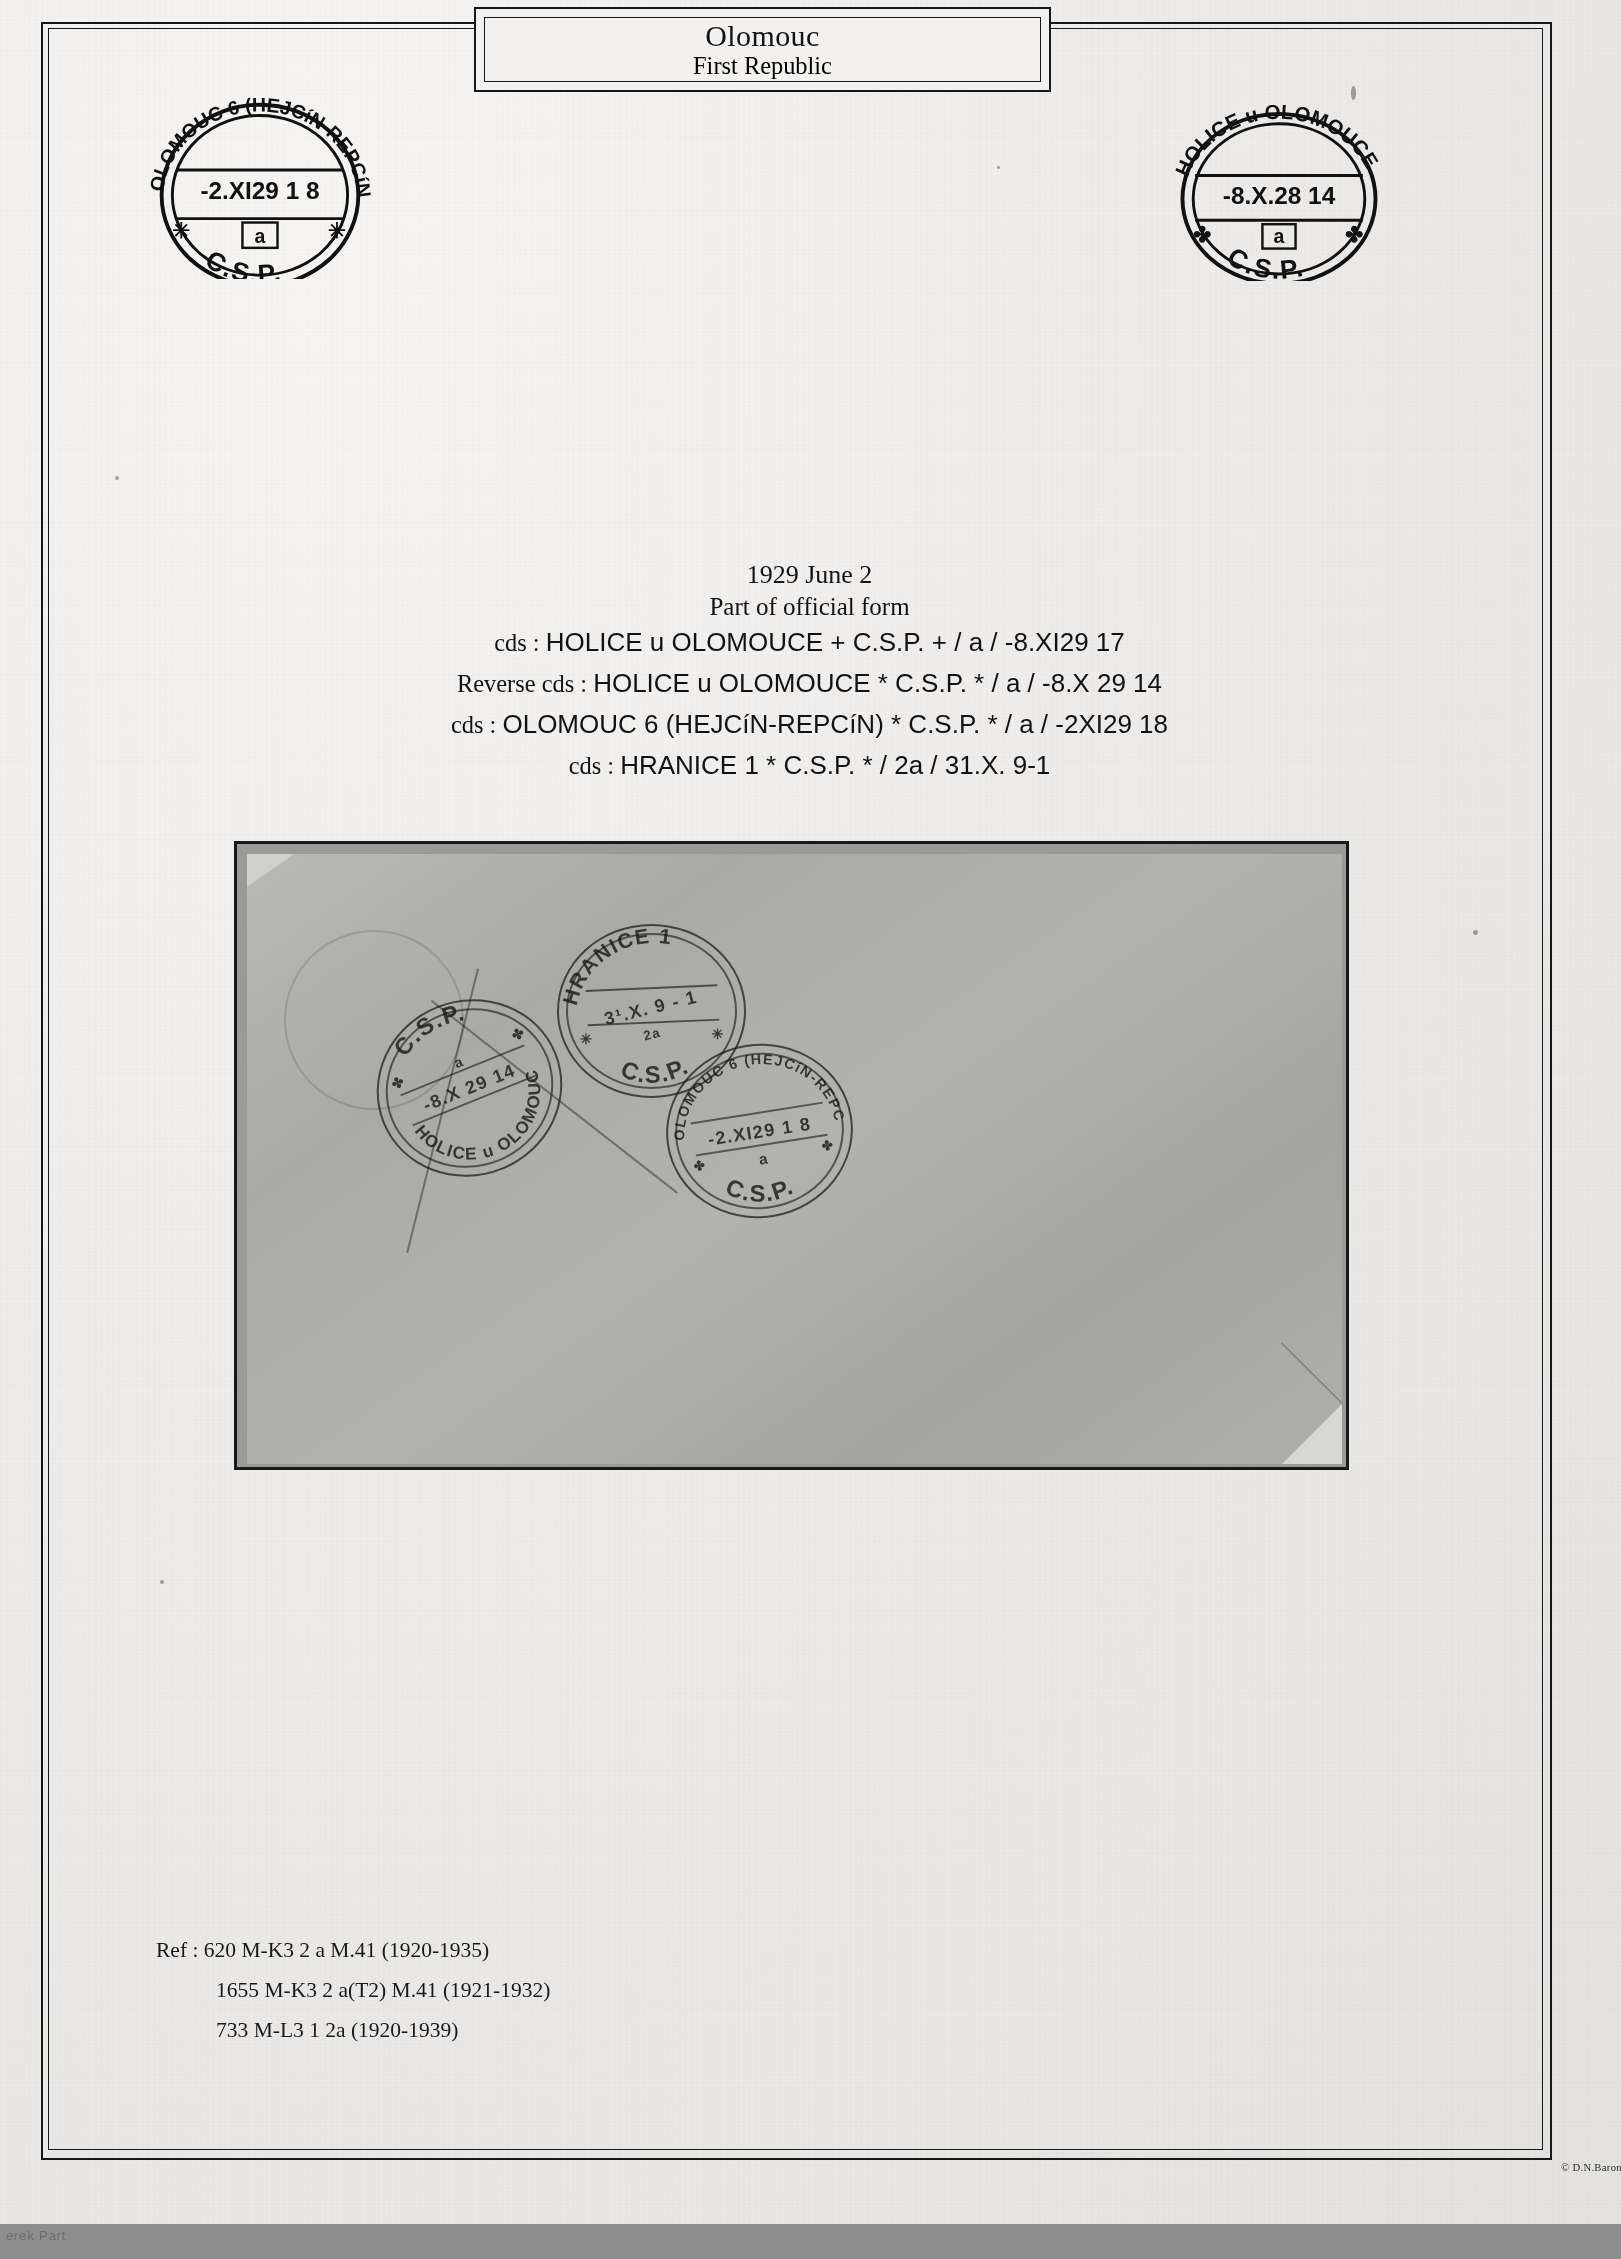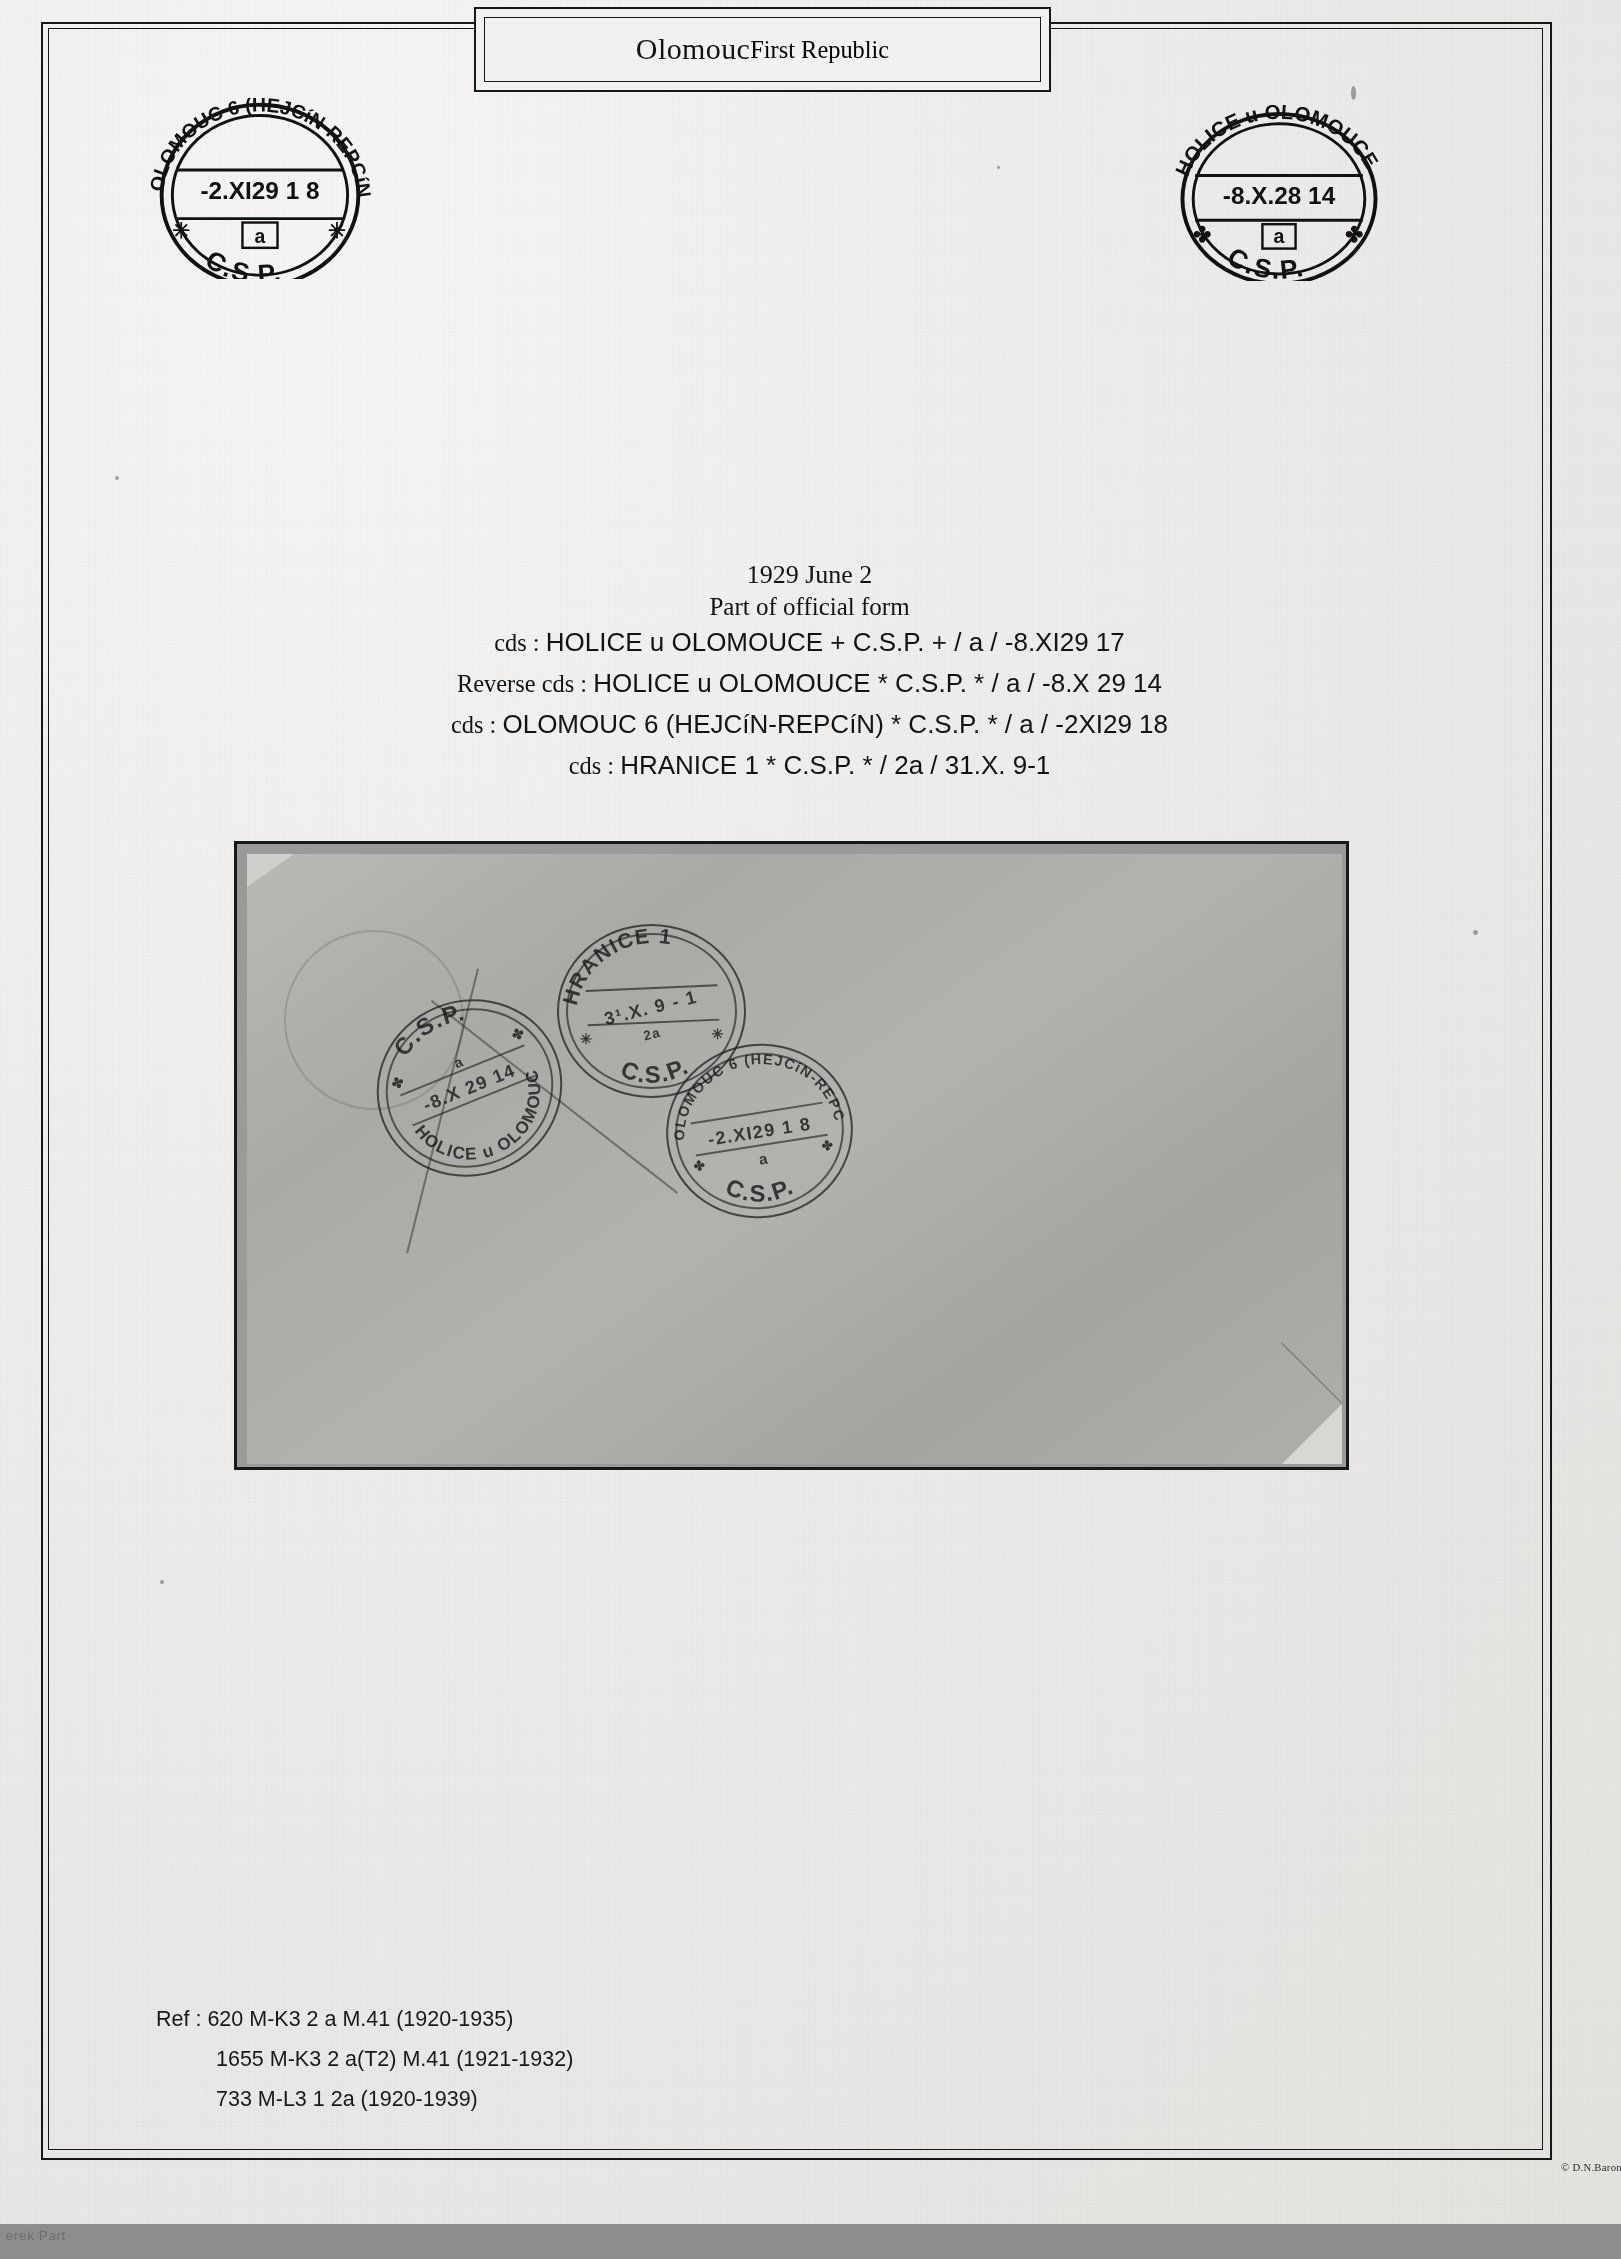--- a/index.html
+++ b/index.html
@@ -61,20 +61,21 @@
     background: #f2f1ef;
     border: 2.9px solid #15181a;
     box-sizing: border-box;
   }
   #title-box-inner {
     position: absolute;
     left: 7.8px; top: 7.8px; right: 7.8px; bottom: 7.8px;
     border: 1px solid #15181a;
     box-sizing: border-box;
     display: flex;
+    flex-direction: column;
     align-items: center;
     justify-content: center;
   }
   #title-main {
     font-size: 30px;
     line-height: 32px;
     letter-spacing: 0.4px;
     color: #121314;
   }
   #title-sub {
@@ -202,22 +203,22 @@
   }
   .pencil-cross {
     position: absolute;
     background: rgba(30,30,30,0.45);
   }
 
   
   #refs {
     position: absolute;
     left: 156px;
-    top: 1999px;
-    font-family: Liberation Sans, sans-serif;
+    top: 1930px;
+    font-family: Liberation Serif, serif;
     font-size: 21.5px;
     line-height: 40px;
     color: #16181a;
   }
   #refs .indent { padding-left: 60px; }
 
   
   #copyright {
     position: absolute;
     left: 0; right: 0;

